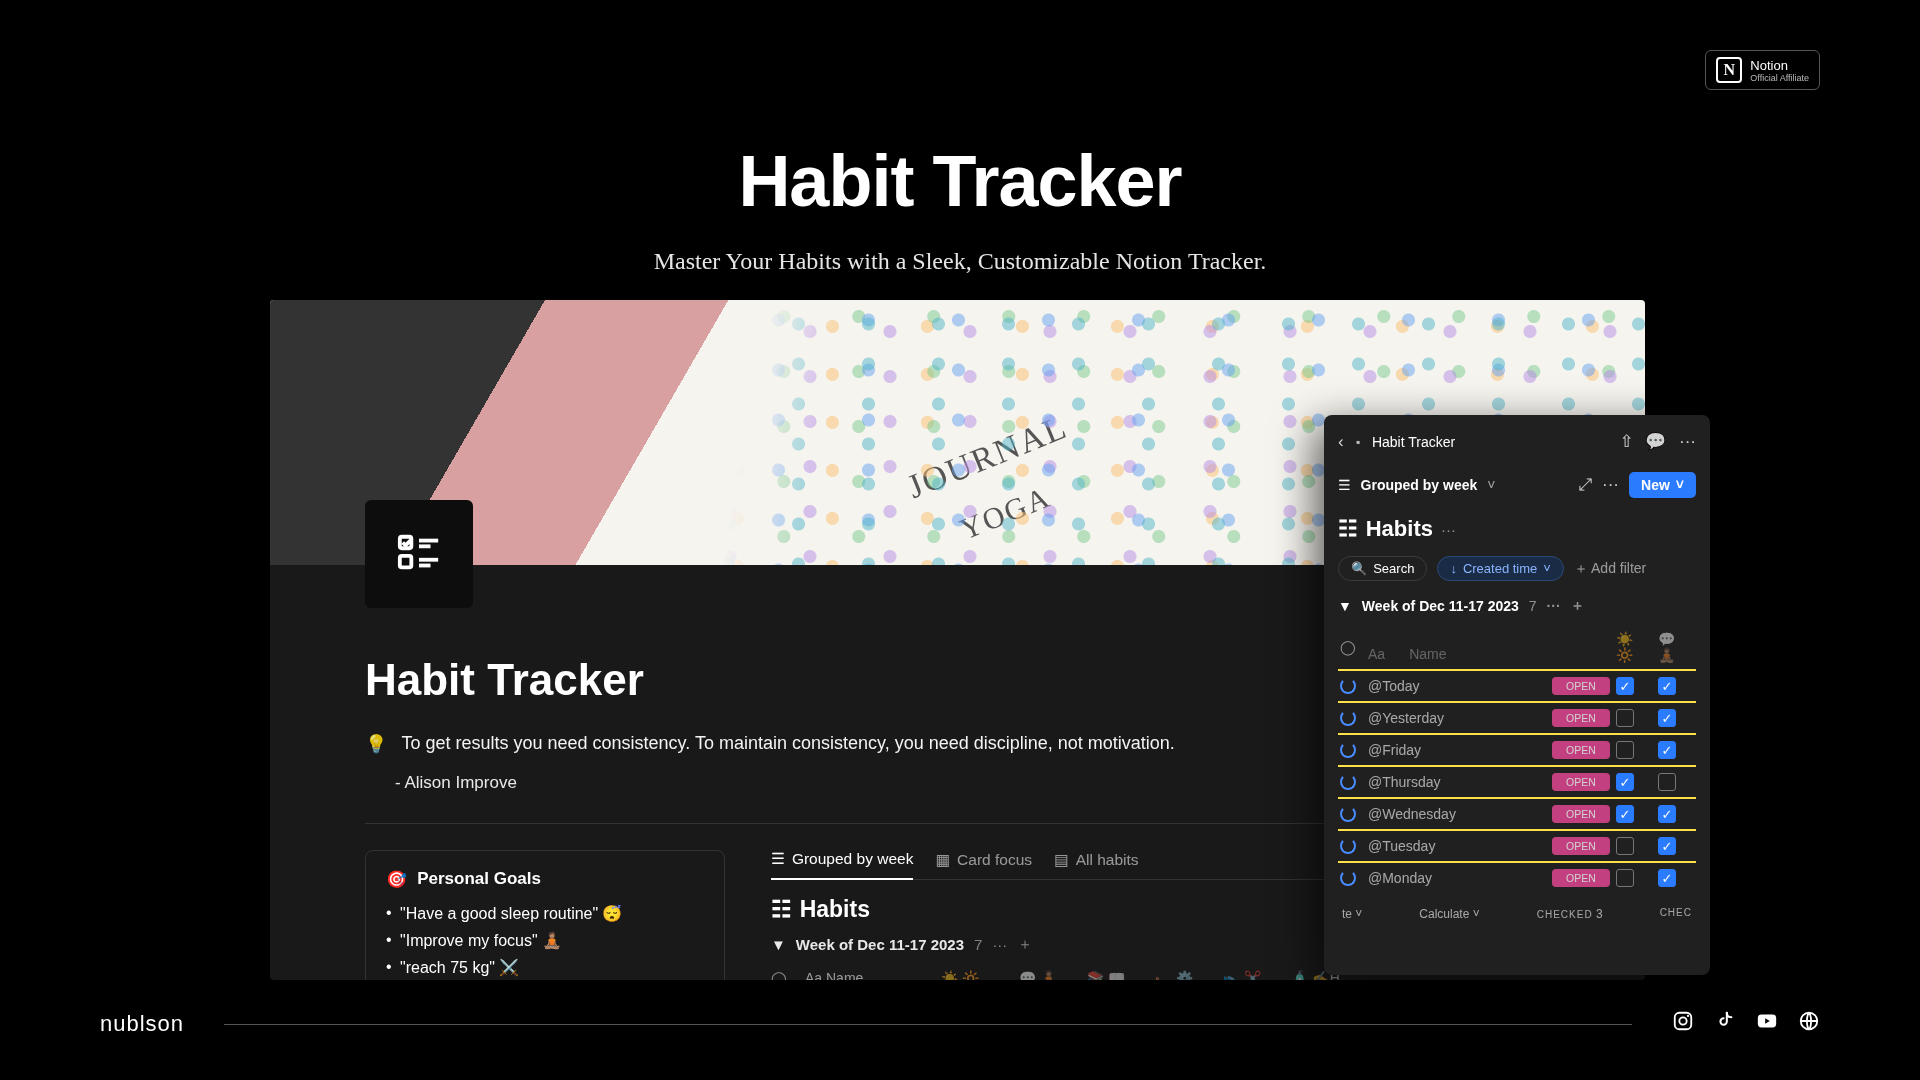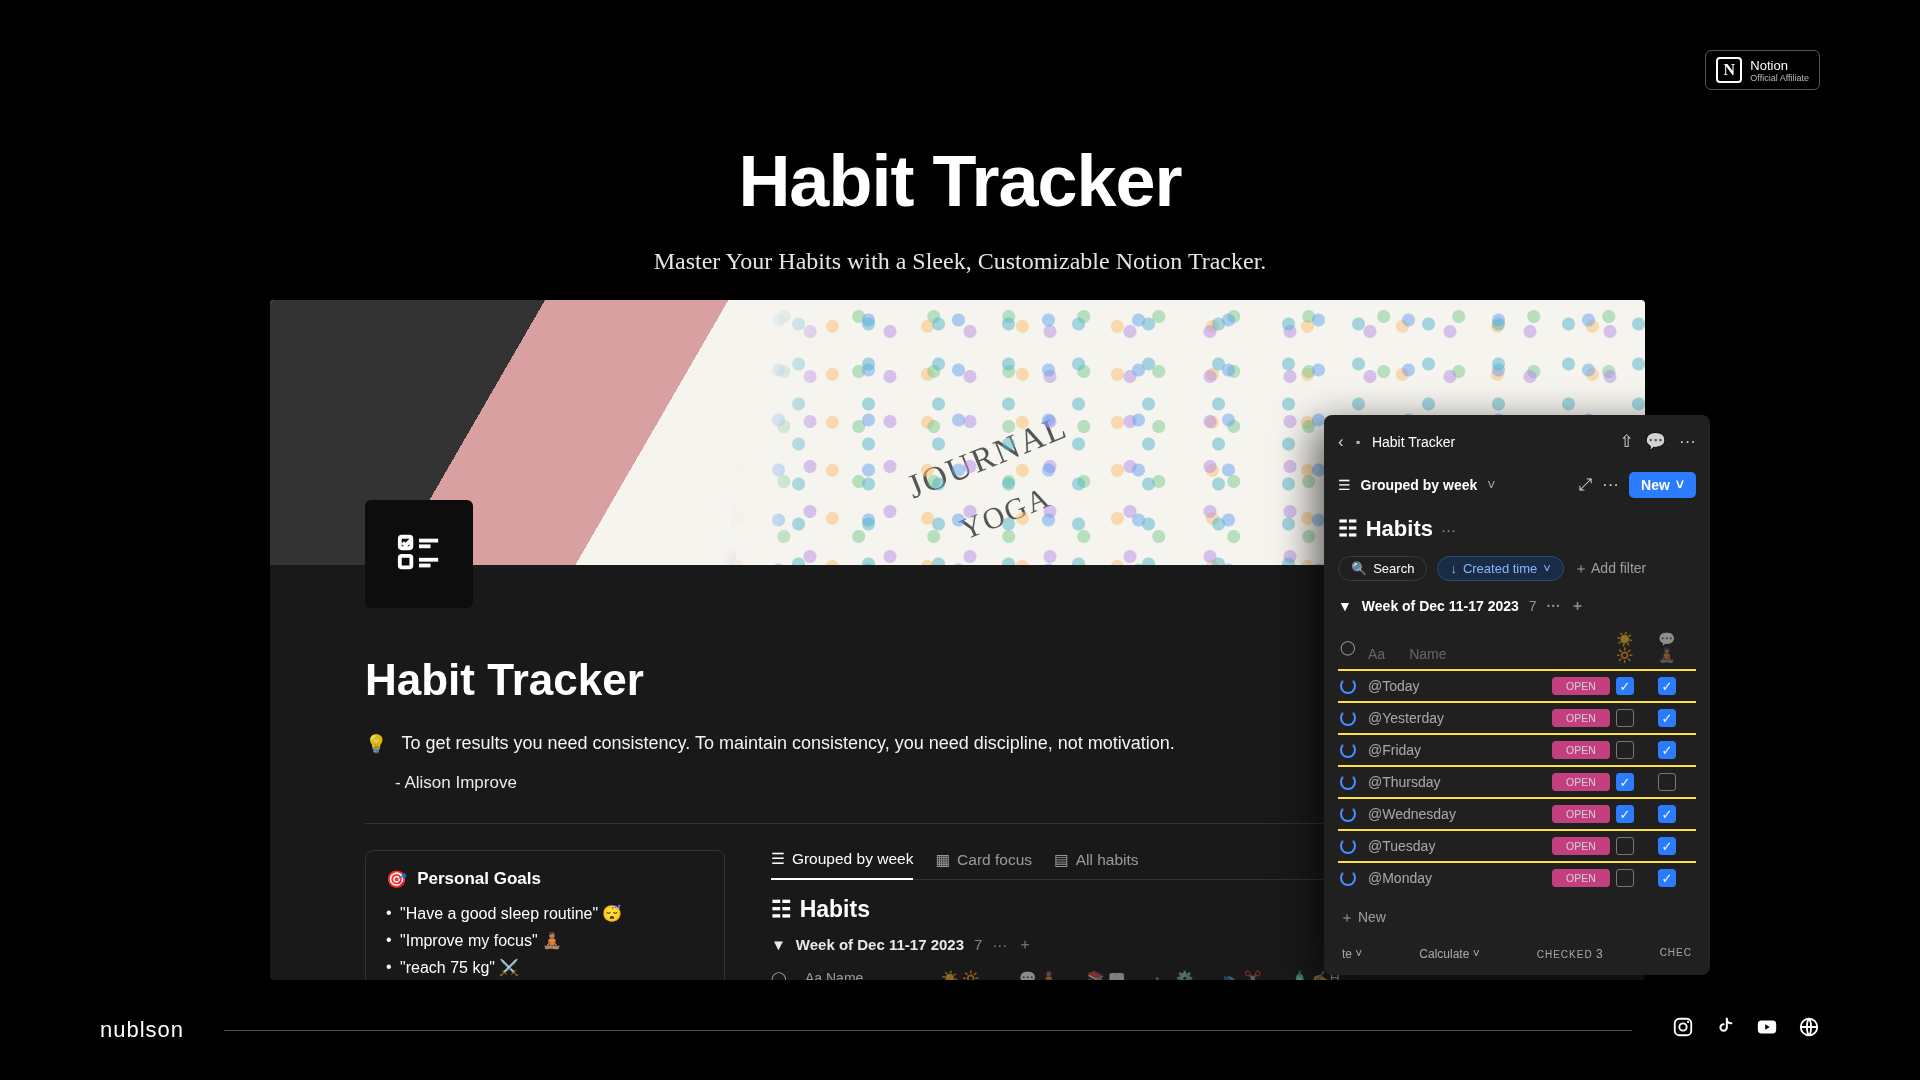--- a/index.html
+++ b/index.html
@@ -118,21 +118,21 @@
   .sp-grp .cnt{opacity:.5;font-weight:400}
   .sp-head, .sp-row{display:grid;grid-template-columns:22px 1fr 58px 36px 36px;align-items:center;gap:6px;padding:6px 2px;}
   .sp-head{opacity:.55}
   .sp-row{border-top:2px solid #fde047;}
   .openbtn{background:#ec4899;font-size:10.5px;border-radius:4px;padding:3px 7px;opacity:.8;text-align:center;}
   .name-col{opacity:.55;display:flex;gap:24px;margin-top:14px;}
   .sp-foot{display:flex;justify-content:space-between;margin-top:14px;font-size:12px;opacity:.6;padding:0 4px;}
   .sp-new{opacity:.55;margin-top:10px;padding:6px 2px;}
 
   
-  .footer{position:absolute;left:100px;right:100px;bottom:36px;display:flex;align-items:center;gap:40px;}
+  .footer{position:absolute;left:100px;right:100px;bottom:42px;display:flex;align-items:center;gap:40px;}
   .footer .line{flex:1;height:1px;background:#555;}
   .brand{font-size:22px;letter-spacing:1px;}
   .soc{display:flex;gap:20px;font-size:22px;}
   .soc span{cursor:pointer}
   svg.ico{width:22px;height:22px;fill:#fff;}
 </style>
 </head>
 <body>
 
 <div class="affiliate">
@@ -320,21 +320,20 @@
         <span class="cb on"></span>
       </div>
       <div class="sp-row">
         <span class="spin"></span>
         <span style="opacity:.6">@Monday</span>
         <span class="openbtn">OPEN</span>
         <span class="cb"></span>
         <span class="cb on"></span>
       </div>
     </div>
-  <div class="sp-new">＋ <span>New</span></div>
   <div class="sp-foot">
     <span>te ˅</span>
     <span>Calculate ˅</span>
     <span><span style="letter-spacing:1px;font-size:10px">CHECKED</span> <span>3</span></span>
     <span style="letter-spacing:1px;font-size:10px">CHEC</span>
   </div>
 </div>
 
 <div class="footer">
   <span class="brand">nublson</span>

